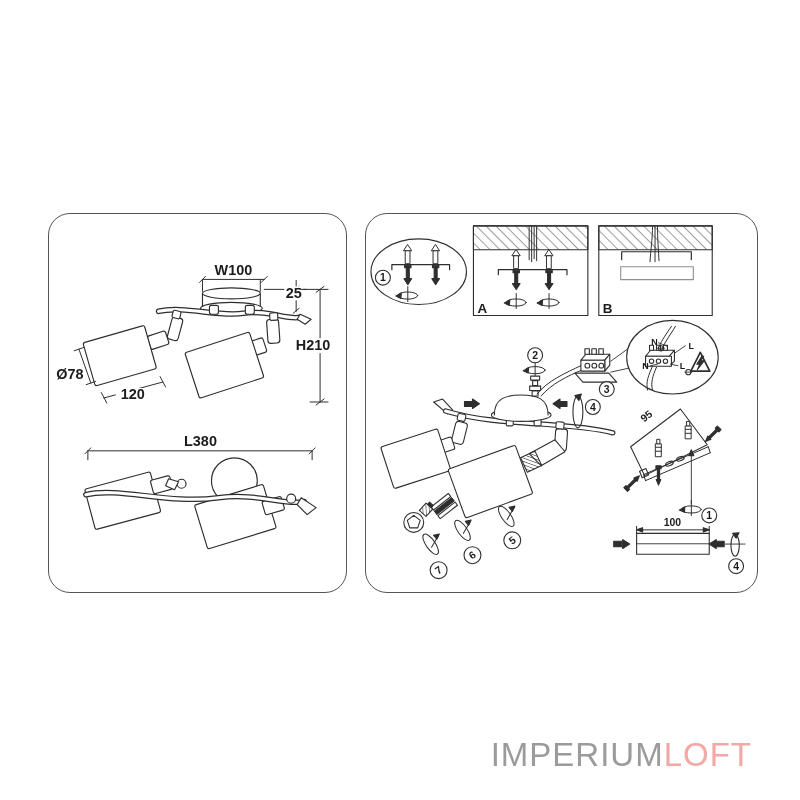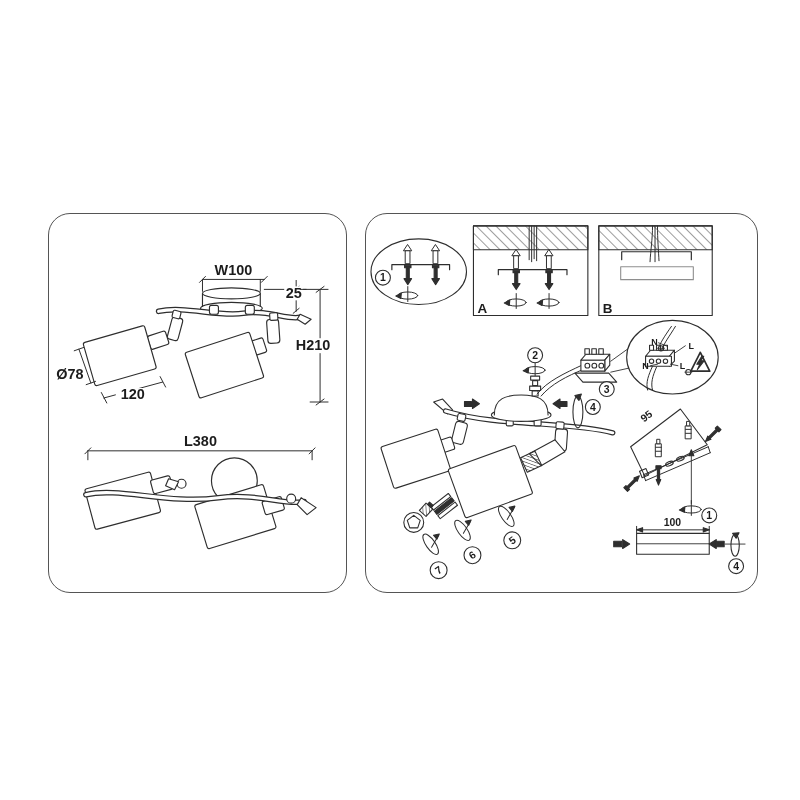--- a/index.html
+++ b/index.html
@@ -325,14 +325,17 @@
       <text class="t t9" x="290" y="131">N</text>
       <text class="t t9" x="327" y="135">L</text>
       <text class="t t9" x="281" y="155">N</text>
       <text class="t t9" x="318" y="155">L</text>
 
       <text class="t t10" x="0" y="0" transform="translate(284,205) rotate(-37)">95</text>
       <text class="t t10" x="308" y="313">100</text>
     </svg>
   </div>
 
+  <div class="logo">
+    <span class="lg1">IMPERIUM</span><span class="lg2">LOFT</span>
+  </div>
 
 </div>
 
 </body></html>

